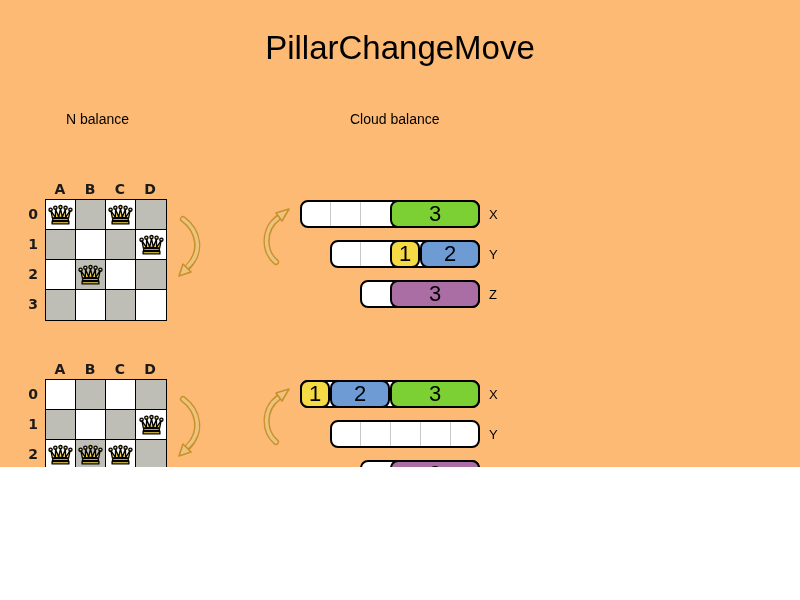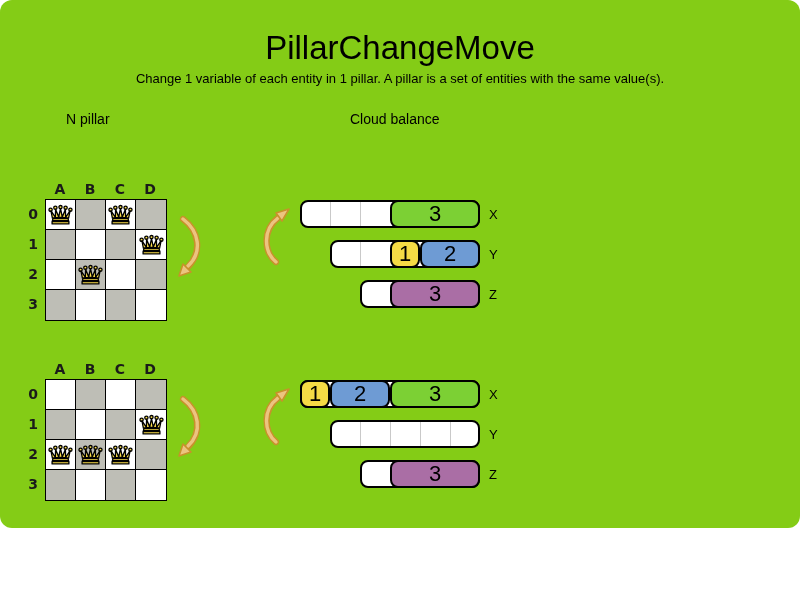--- a/index.html
+++ b/index.html
@@ -1,17 +1,17 @@
 <!DOCTYPE html>
 <html><head>
 <meta charset="utf-8">
 <style>
   html,body{margin:0;padding:0;background:#fff;}
-  #page{position:relative;width:800px;height:528px;background:#84cc16;overflow:hidden;
-        font-family:"Liberation Sans",sans-serif;color:#000;border-radius:12px;}
+  #page{position:relative;width:800px;height:467px;background:#fdba74;overflow:hidden;
+        font-family:"Liberation Sans",sans-serif;color:#000;}
   .title{position:absolute;left:0;top:31px;width:800px;text-align:center;
          font-size:33px;line-height:34px;white-space:nowrap;}
   .subtitle{position:absolute;left:0;top:71px;width:800px;text-align:center;
             font-size:13px;line-height:16px;white-space:nowrap;}
   .section-label{position:absolute;font-size:14px;line-height:16px;white-space:nowrap;}
   #nq-label{left:66px;top:111px;}
   #cb-label{left:350px;top:111px;text-align:center;}
 
   
   .board{position:absolute;border:1px solid #000;display:grid;
@@ -53,22 +53,21 @@
         <path d="M 9,27 C 17.5,25.5 27.5,25.5 36,27 L 38.5,14.5 L 31,25.5 L 30.7,11.9 L 25.5,25 L 22.5,11 L 19.5,25 L 14.3,11.9 L 14,25.5 L 6.5,14.5 Z"></path>
         <path d="M 10,27.5 L 35,27.5 L 36,31 L 9,31 Z"></path>
         <path d="M 8.5,32.5 L 36.5,32.5 L 36.5,36.5 L 8.5,36.5 Z"></path>
       </g>
     </symbol>
   </defs>
 </svg>
 
 <div id="page">
   <div class="title">PillarChangeMove</div>
-  <div class="subtitle">Change 1 variable of each entity in 1 pillar. A pillar is a set of entities with the same value(s).</div>
-  <div class="section-label" id="nq-label">N pillar</div>
+  <div class="section-label" id="nq-label">N balance</div>
   <div class="section-label" id="cb-label">Cloud balance</div>
 
   <svg id="arrow-layer" viewBox="0 0 800 600">
     <g>
       <path d="M 183,219 C 199,231 203,252 187,268" stroke="#c8912c" stroke-width="6.2" fill="none" stroke-linecap="round"></path>
       <path d="M 183,219 C 199,231 203,252 188,266" stroke="#ecc480" stroke-width="3.4" fill="none" stroke-linecap="round"></path>
       <polygon points="179,276 191,272 183,264" fill="#ecc480" stroke="#c8912c" stroke-width="1.6" stroke-linejoin="round"></polygon>
     </g>
     <g>
       <path d="M 183,399 C 199,411 203,432 187,448" stroke="#c8912c" stroke-width="6.2" fill="none" stroke-linecap="round"></path>

